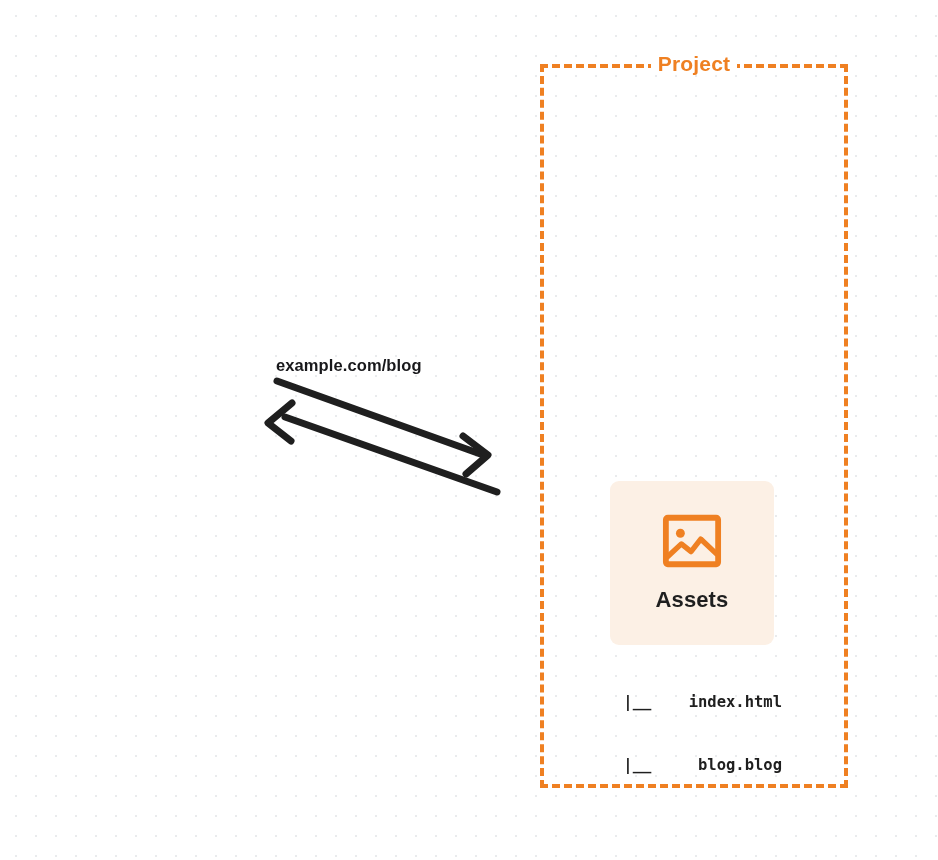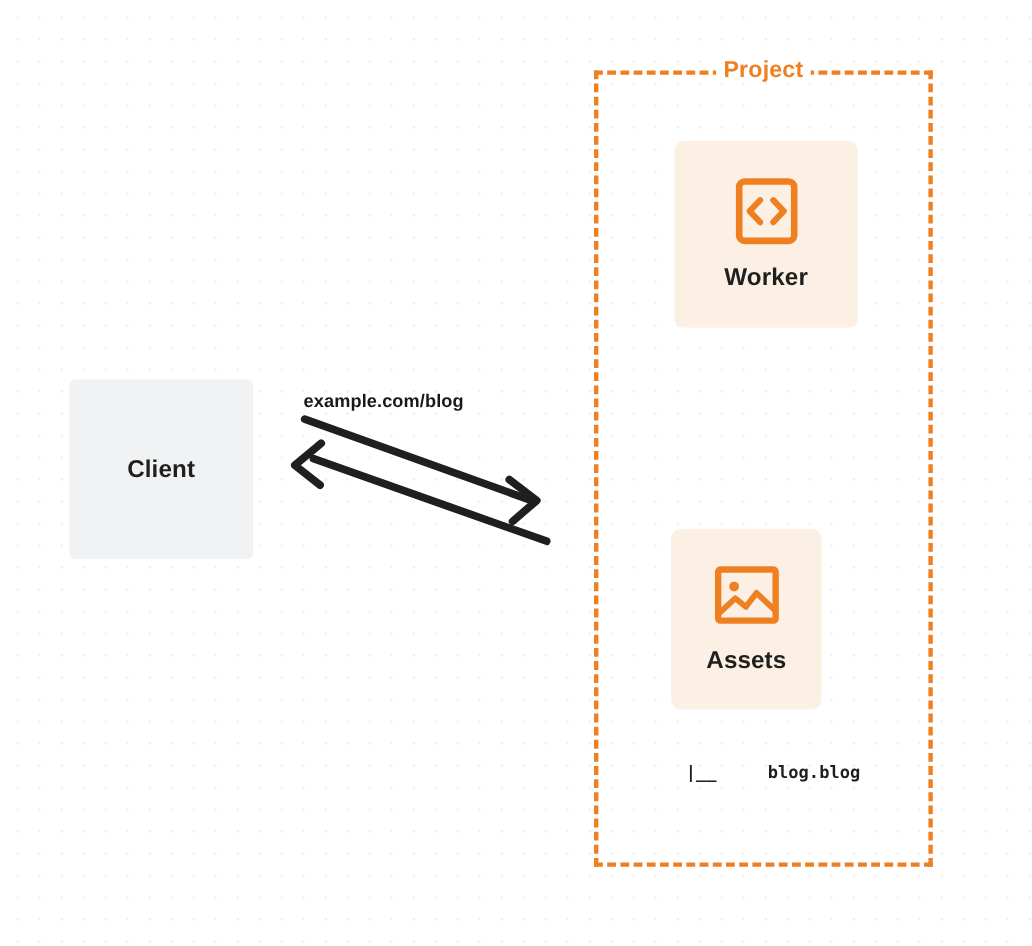--- a/index.html
+++ b/index.html
@@ -61,21 +61,21 @@
   }
   .card-worker {
     left: 613px;
     top: 128px;
     width: 167px;
     height: 170px;
   }
   .card-assets {
     left: 610px;
     top: 481px;
-    width: 137px;
+    width: 164px;
     height: 164px;
   }
   .card-icon {
     width: 60px;
     height: 62px;
     display: block;
     margin-bottom: 16px;
   }
   .card-assets .card-icon {
     height: 56px;
@@ -147,46 +147,36 @@
 </head>
 <body>
 
 <div id="canvas">
 
   <div class="project-box"></div>
   <div class="project-label">
     <span>Project</span>
   </div>
 
-  <div class="card card-worker">
-    <svg class="card-icon" viewBox="0 0 60 62">
-      <rect x="5" y="4" width="50" height="54" rx="5" ry="5" fill="none" stroke="#ef8022" stroke-width="6"></rect>
-      <path d="M24 21 L14.5 31 L24 41" fill="none" stroke="#ef8022" stroke-width="5.5" stroke-linecap="round" stroke-linejoin="round"></path>
-      <path d="M36 21 L45.5 31 L36 41" fill="none" stroke="#ef8022" stroke-width="5.5" stroke-linecap="round" stroke-linejoin="round"></path>
-    </svg>
-    <div class="card-label">Worker</div>
-  </div>
 
   <div class="card card-assets">
     <svg class="card-icon" viewBox="0 0 62 56">
       <rect x="4" y="4" width="54" height="48" rx="2" ry="2" fill="none" stroke="#ef8022" stroke-width="6"></rect>
       <circle cx="19" cy="20" r="4.6" fill="#ef8022"></circle>
       <path d="M6 44 L20 31 L30 39 L40 26 L56 41" fill="none" stroke="#ef8022" stroke-width="5.5" stroke-linecap="round" stroke-linejoin="round"></path>
     </svg>
     <div class="card-label">Assets</div>
   </div>
 
   <div class="file-tree">
+    <div>  |__    index.html</div>
     <div>  |__     blog.blog</div>
     
   </div>
 
-  <div class="client-box">
-    <div class="client-label">Client</div>
-  </div>
 
   <div class="edge-label">example.com/blog</div>
 
   <svg class="arrow-layer" viewBox="0 0 938 860">
 
     <g>
       <line x1="277" y1="381" x2="486" y2="456" stroke="#1f1f1f" stroke-width="7" stroke-linecap="round"></line>
       <path d="M463 436 L488 455 L466 474" fill="none" stroke="#1f1f1f" stroke-width="7" stroke-linecap="round" stroke-linejoin="round"></path>
     </g>
 

